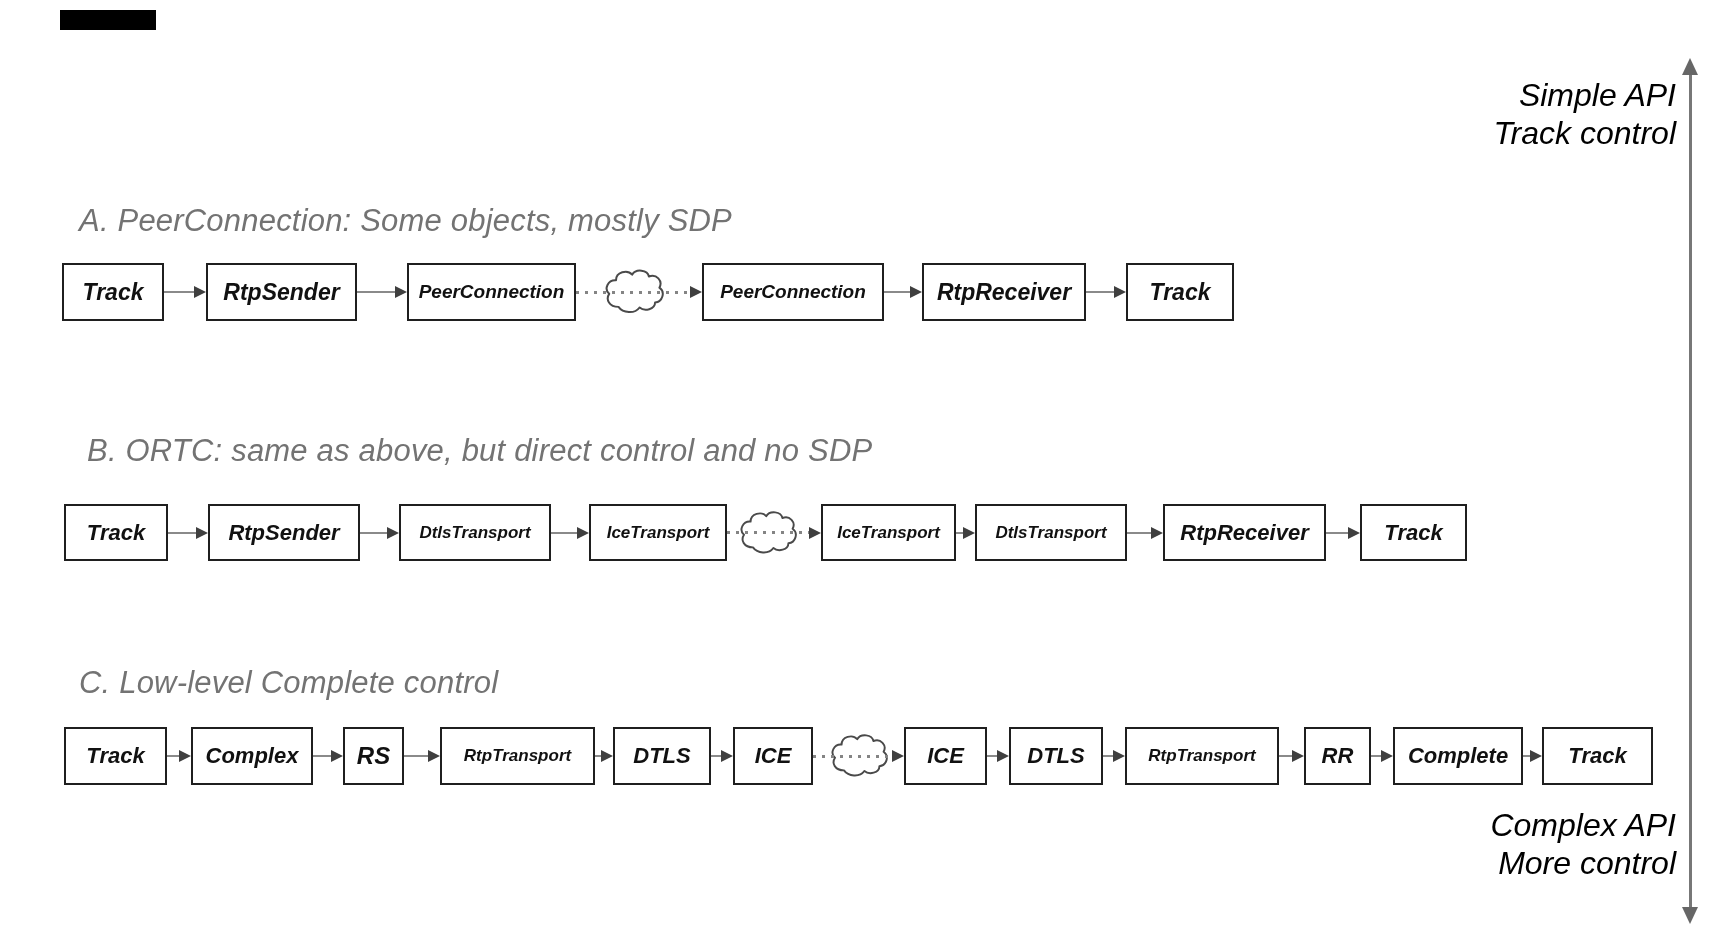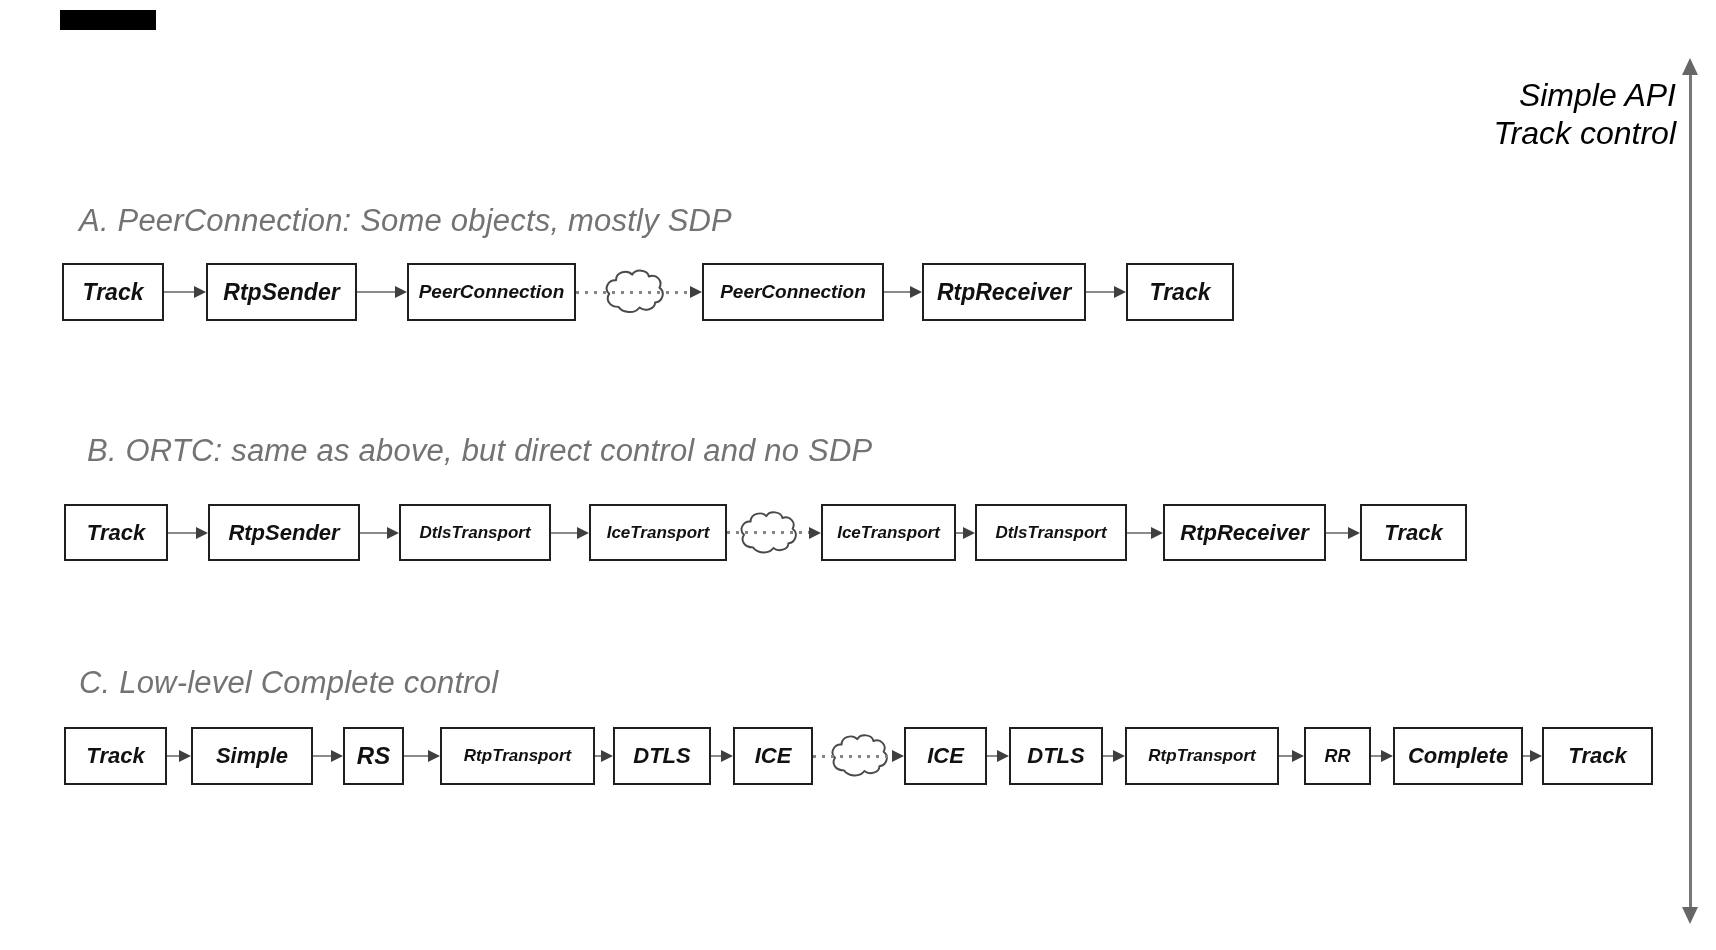--- a/index.html
+++ b/index.html
@@ -32,20 +32,24 @@
 <body>
 
 <div id="diagram">
   <div class="artifact-bar"></div>
 
   <div class="side-label" id="side-top">
     <div>Simple API</div>
     <div>Track control</div>
   </div>
 
+  <div class="side-label" id="side-bottom">
+    <div>Complex API</div>
+    <div>More control</div>
+  </div>
 
   <div class="axis-line"></div>
   <div class="axis-head up"></div>
   <div class="axis-head down"></div>
 
   <div id="rows-root">
       <div class="row-title" style="left: 63px; top: 203px;">A. PeerConnection: Some objects, mostly SDP</div>
       <div class="node-box" style="left: 46px; top: 263px; width: 102px; height: 58px;">
         <span class="node-label" style="font-size: 23px;">Track</span>
       </div>
@@ -141,21 +145,21 @@
       </div>
       <div class="conn" style="left: 1310px; top: 532.5px; width: 34px;">
         <div class="conn-line" style="left: 0px; width: 23px; top: -1px;"></div>
         <div class="conn-head" style="left: 22px; top: -6px;"></div>
       </div>
       <div class="row-title" style="left: 63px; top: 665px;">C. Low-level Complete control</div>
       <div class="node-box" style="left: 48px; top: 727px; width: 103px; height: 58px;">
         <span class="node-label" style="font-size: 22px;">Track</span>
       </div>
       <div class="node-box" style="left: 175px; top: 727px; width: 122px; height: 58px;">
-        <span class="node-label" style="font-size: 22px;">Simple</span>
+        <span class="node-label" style="font-size: 22px;">Complex</span>
       </div>
       <div class="node-box" style="left: 327px; top: 727px; width: 61px; height: 58px;">
         <span class="node-label" style="font-size: 24px;">RS</span>
       </div>
       <div class="node-box" style="left: 424px; top: 727px; width: 155px; height: 58px;">
         <span class="node-label" style="font-size: 17px;">RtpTransport</span>
       </div>
       <div class="node-box" style="left: 597px; top: 727px; width: 98px; height: 58px;">
         <span class="node-label" style="font-size: 22px;">DTLS</span>
       </div>
@@ -168,21 +172,21 @@
       <div class="node-box" style="left: 888px; top: 727px; width: 83px; height: 58px;">
         <span class="node-label" style="font-size: 22px;">ICE</span>
       </div>
       <div class="node-box" style="left: 993px; top: 727px; width: 94px; height: 58px;">
         <span class="node-label" style="font-size: 22px;">DTLS</span>
       </div>
       <div class="node-box" style="left: 1109px; top: 727px; width: 154px; height: 58px;">
         <span class="node-label" style="font-size: 17px;">RtpTransport</span>
       </div>
       <div class="node-box" style="left: 1288px; top: 727px; width: 67px; height: 58px;">
-        <span class="node-label" style="font-size: 18px;">RR</span>
+        <span class="node-label" style="font-size: 22px;">RR</span>
       </div>
       <div class="node-box" style="left: 1377px; top: 727px; width: 130px; height: 58px;">
         <span class="node-label" style="font-size: 22px;">Complete</span>
       </div>
       <div class="node-box" style="left: 1526px; top: 727px; width: 111px; height: 58px;">
         <span class="node-label" style="font-size: 22px;">Track</span>
       </div>
       <div class="conn" style="left: 151px; top: 756px; width: 24px;">
         <div class="conn-line" style="left: 0px; width: 13px; top: -1px;"></div>
         <div class="conn-head" style="left: 12px; top: -6px;"></div>

